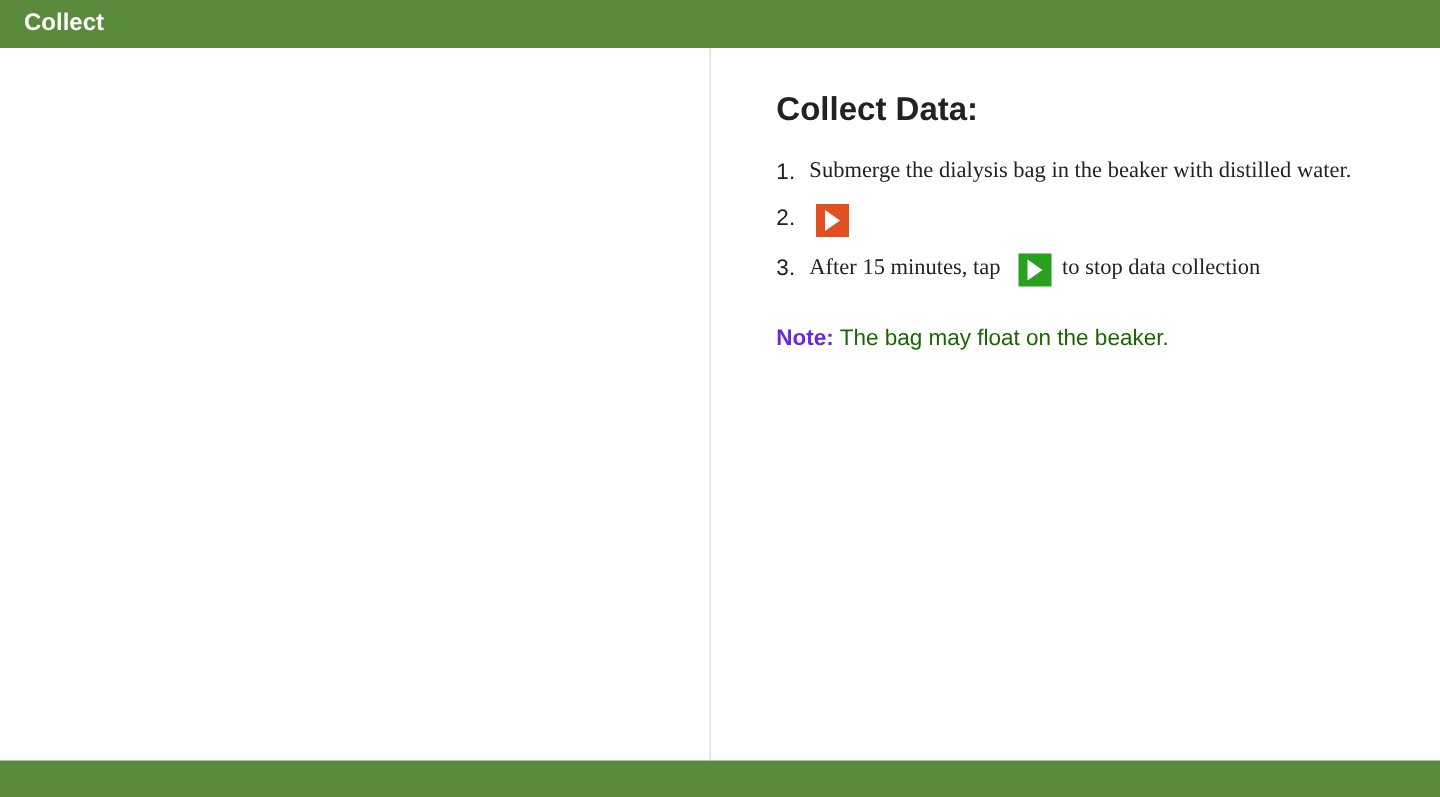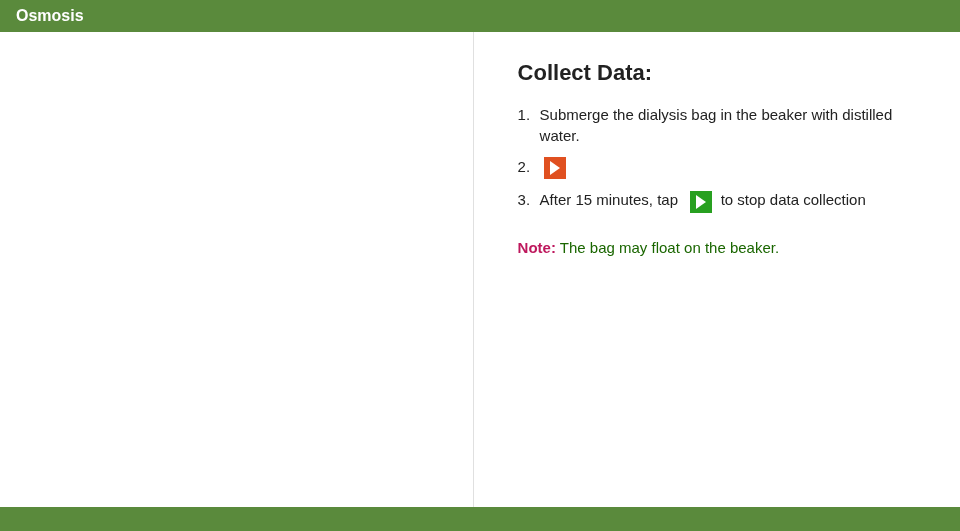--- a/index.html
+++ b/index.html
@@ -81,20 +81,21 @@
 
     .item-number {
       min-width: 22px;
       font-weight: normal;
     }
 
     .item-text-wrap {
       display: flex;
       align-items: center;
       flex: 1;
+      font-family: Liberation Serif, serif;
     }
 
     .item-text {
       flex: 1;
     }
 
     .play-button {
       display: inline-block;
       width: 22px;
       height: 22px;
@@ -146,32 +147,32 @@
       margin-top: 8px;
     }
 
     .note-text {
       font-size: 15px;
       line-height: 1.5;
     }
 
     .note-label {
       font-weight: bold;
-      color: #be185d;
+      color: #6d28d9;
     }
 
     .note-body {
       color: #1a6600;
     }
   </style>
 </head>
 <body>
 
 <div class="top-bar">
-  <span class="top-bar-title">Osmosis</span>
+  <span class="top-bar-title">Collect</span>
 </div>
 
 <div class="main-content">
   <div class="left-panel">
     
   </div>
 
   <div class="right-panel">
     <div class="section-title">Collect Data:</div>
 

